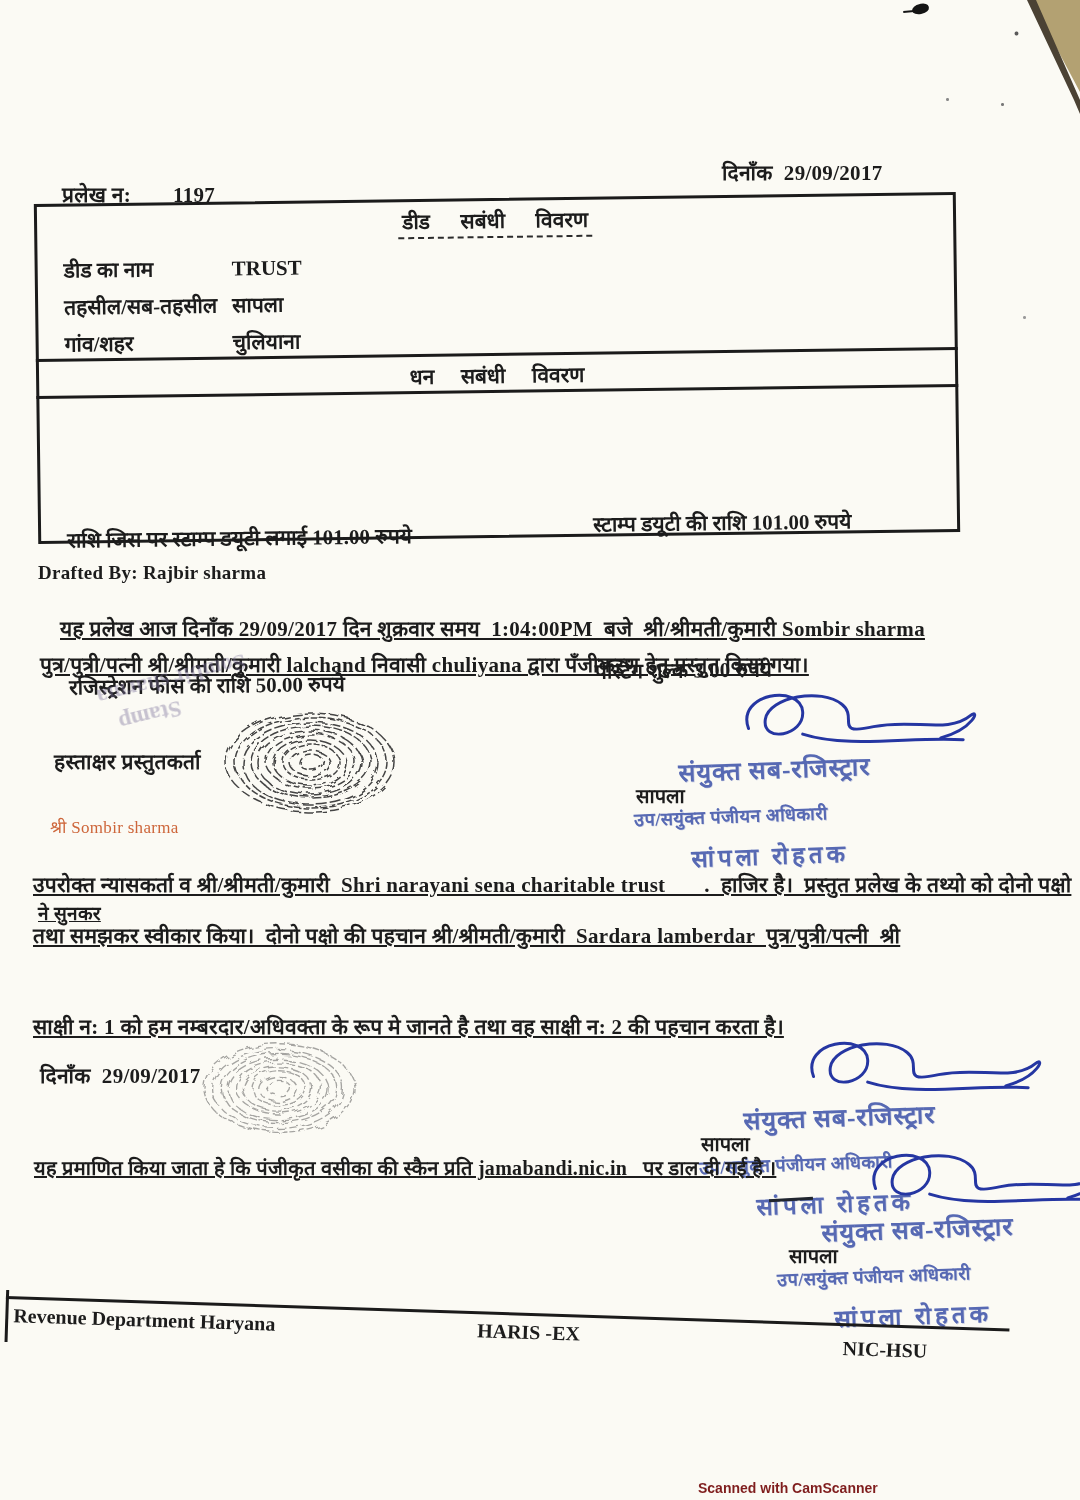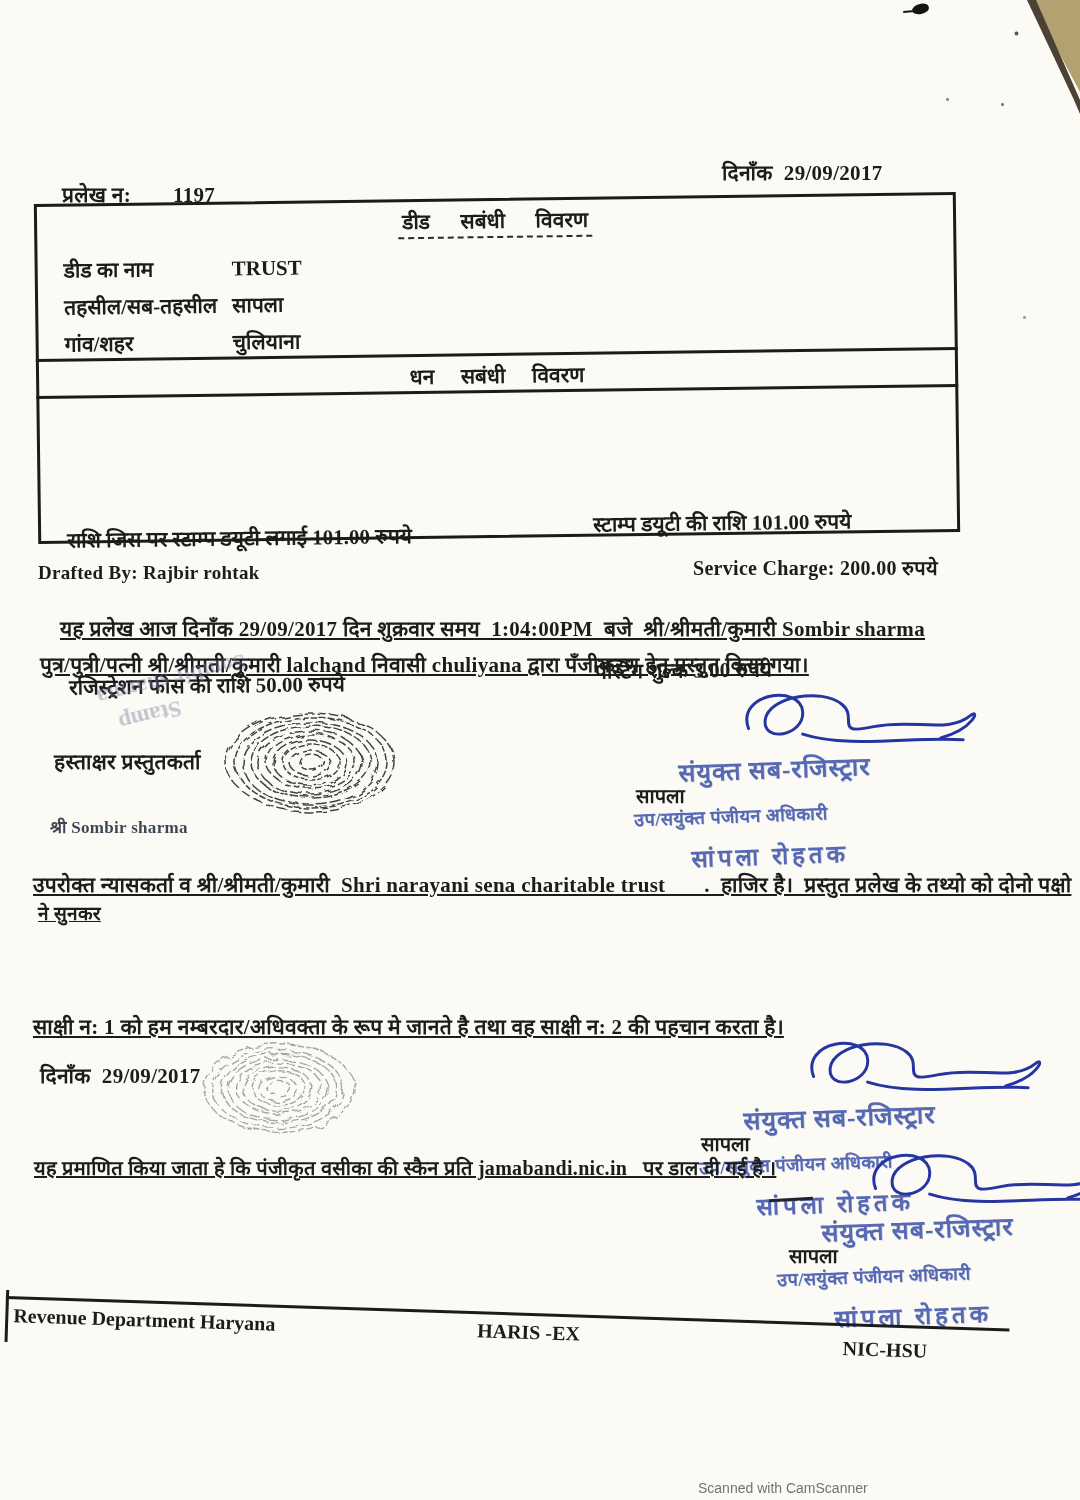--- a/index.html
+++ b/index.html
@@ -46,21 +46,21 @@
   .p1l2 { left:40px; top:650px;text-align:right; }
   .a1 { left:33px; top:870px; }
   .a2 { left:38px; top:900px; font-size:19px; }
   .a3 { left:33px; top:921px; }
   .a4 { left:33px; top:967px; }
   .a5 { left:33px; top:1012px; }
   .date2 { left:40px; top:1061px; font-size:21px; font-weight:700; }
   .cert  { left:34px; top:1154px; font-size:20px; }
 
   .sig-label { left:54px; top:747px; }
-  .presenter-name { left:50px; top:815px; font-size:17px; color:#0f172a; opacity:.8; font-weight:700; filter:blur(.3px); }
+  .presenter-name { left:50px; top:815px; font-size:17px; color:#c2410c; opacity:.8; font-weight:400; filter:blur(.3px); }
 
   
   .bleed { position:absolute; color:rgba(125,115,155,.42); font-size:23px; font-weight:700; transform:scale(-1,-1) rotate(-14deg); filter:blur(.5px); white-space:pre; }
   .bleed1 { left:95px;  top:666px; }
   .bleed2 { left:118px; top:702px; }
 
   
   .fp1 { position:absolute; left:220px; top:710px; opacity:.95; }
   .fp2 { position:absolute; left:186px; top:1038px; opacity:.48; }
 
@@ -82,21 +82,21 @@
   .dash-mark { position:absolute; left:14px; top:52px; width:44px; height:3px; background:#20252e; transform:rotate(-3deg); }
 
   
   .footer { position:absolute; left:6px; top:1296px; width:1004px; transform:rotate(1.85deg); transform-origin:0 0; }
   .footer-line { width:100%; height:3px; background:#1b1b1b; }
   .footer-tick { position:absolute; left:0; top:-6px; width:3px; height:52px; background:#1b1b1b; }
   .f-left  { position:absolute; left:8px;   top:8px;  font-size:20px; font-weight:700; }
   .f-mid   { position:absolute; left:472px; top:8px;  font-size:20px; font-weight:700; }
   .f-right { position:absolute; left:838px; top:14px; font-size:20px; font-weight:700; }
 
-  .camscan { position:absolute; left:698px; top:1480px; font-family:"Liberation Sans", sans-serif; font-size:14px; color:#737373; font-weight:400; }
+  .camscan { position:absolute; left:698px; top:1480px; font-family:"Liberation Sans", sans-serif; font-size:14px; color:#7f1d1d; font-weight:700; }
 
   
   .corner-svg { position:absolute; left:1000px; top:0; }
   .ink-blob { position:absolute; left:912px; top:4px; width:17px; height:10px; background:#141414; border-radius:55% 45% 50% 50%; transform:rotate(-12deg); }
   .ink-blob::after { content:""; position:absolute; left:-9px; top:4px; width:11px; height:2px; background:#141414; transform:rotate(8deg); }
   .specks { position:absolute; left:0; top:0; width:1px; height:1px; background:transparent;
     box-shadow: 1016px 33px 0 1.4px #5a5a5a, 1002px 104px 0 1px #777, 947px 99px 0 1px #888, 1024px 317px 0 1px #999; border-radius:50%; }
 </style>
 </head>
 <body>
@@ -126,22 +126,21 @@
     <div class="money-left">
       <div>राशि जिस पर स्टाम्प डयूटी लगाई 101.00 रुपये</div>
       <div>रजिस्ट्रेशन फीस की राशि 50.00 रुपये</div>
     </div>
     <div class="money-right">
       <div>स्टाम्प डयूटी की राशि 101.00 रुपये</div>
       <div>पेस्टिंग शुल्क 3.00 रुपये</div>
     </div>
   </div>
 
-  <div class="t drafted latin">Drafted By: Rajbir rohtak</div>
-  <div class="t servchg">Service Charge: 200.00 रुपये</div>
+  <div class="t drafted latin">Drafted By: Rajbir sharma</div>
 
   <div class="t p1l1 pre">यह प्रलेख आज दिनाँक 29/09/2017 दिन शुक्रवार समय  1:04:00PM  बजे  श्री/श्रीमती/कुमारी Sombir sharma</div>
   <div class="t p1l2 pre">पुत्र/पुत्री/पत्नी श्री/श्रीमती/कुमारी lalchand निवासी chuliyana द्वारा पँजीकरण हेतु प्रस्तुत किया गया।</div>
 
   <div class="bleed bleed1">Sombir sharma</div>
   <div class="bleed bleed2">Stamp</div>
 
   <div class="t sig-label">हस्ताक्षर प्रस्तुतकर्ता</div>
   <svg class="fp1" width="182" height="106" viewBox="0 0 182 106">
     <defs>
@@ -176,20 +175,21 @@
       <div class="l2">उप/सयुंक्त पंजीयन अधिकारी</div>
       <div class="l3">सांपला रोहतक</div>
     </div>
     <div class="stamp-office">सापला</div>
   </div>
 
   <div class="t presenter-name">श्री Sombir sharma</div>
 
   <div class="t a1 pre">उपरोक्त न्यासकर्ता व श्री/श्रीमती/कुमारी  Shri narayani sena charitable trust       .  हाजिर है।  प्रस्तुत प्रलेख के तथ्यो को दोनो पक्षो</div>
   <div class="t a2 pre">ने सुनकर</div>
+  <div class="t a3 pre">तथा समझकर स्वीकार किया।  दोनो पक्षो की पहचान श्री/श्रीमती/कुमारी  Sardara lamberdar  पुत्र/पुत्री/पत्नी  श्री</div>
   <div class="t a5 pre">साक्षी न: 1 को हम नम्बरदार/अधिवक्ता के रूप मे जानते है तथा वह साक्षी न: 2 की पहचान करता है।</div>
 
   <div class="t date2"><span>दिनाँक</span>  <span>29/09/2017</span></div>
   <svg class="fp2" width="186" height="102" viewBox="0 0 182 106">
     <defs>
       <filter id="fpB" x="-20%" y="-20%" width="140%" height="140%">
         <feTurbulence type="fractalNoise" baseFrequency="0.06" numOctaves="2" seed="13" result="n"></feTurbulence>
         <feDisplacementMap in="SourceGraphic" in2="n" scale="10"></feDisplacementMap>
       </filter>
     </defs>

